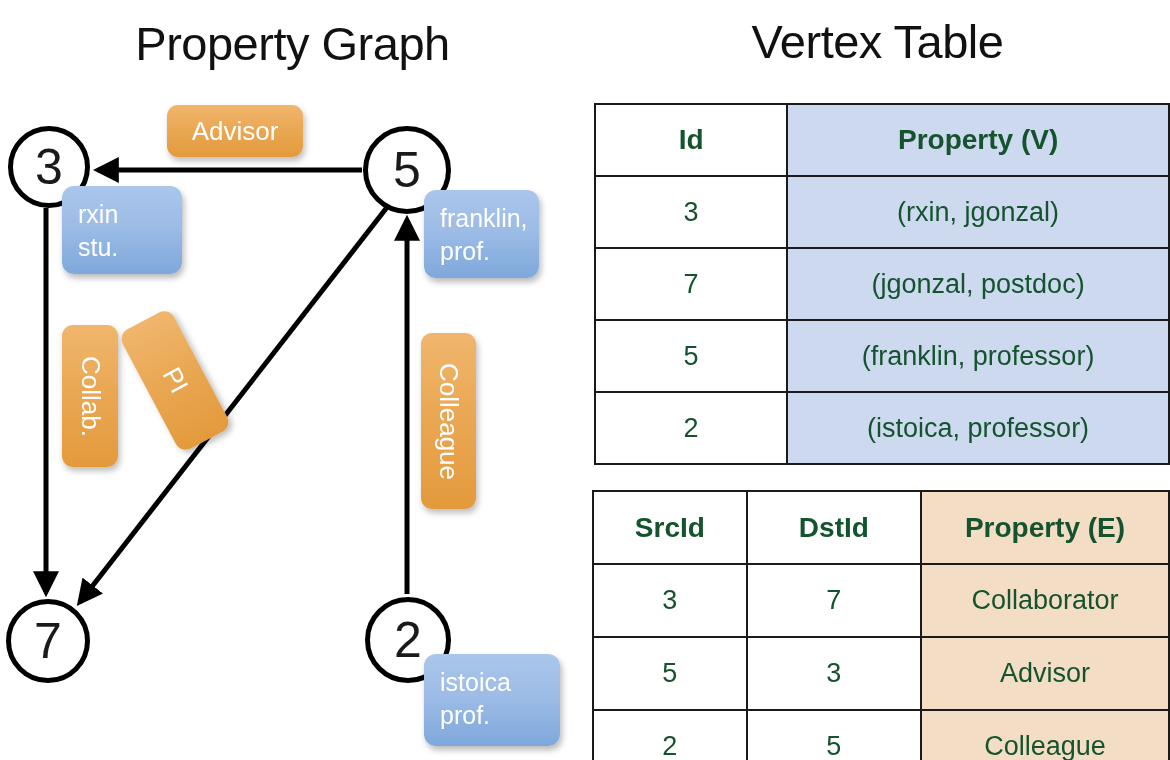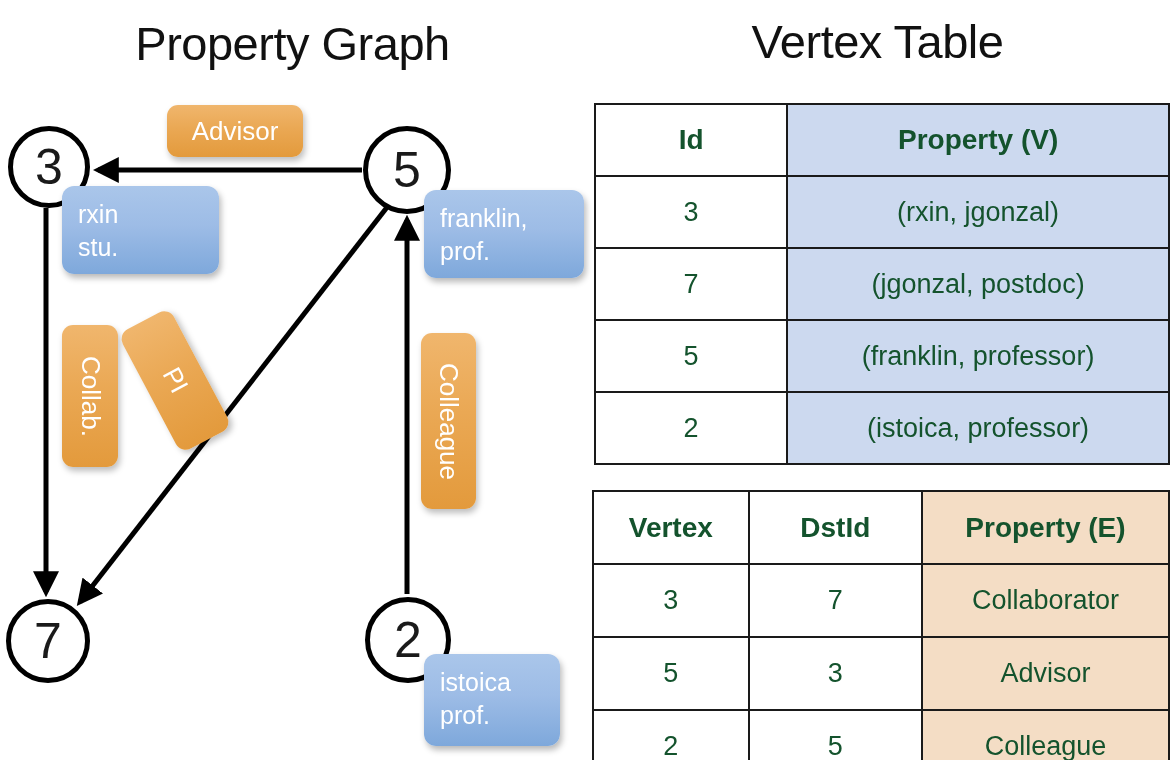--- a/index.html
+++ b/index.html
@@ -59,22 +59,22 @@
     background:linear-gradient(180deg,#aac6ea 0%, #9dbce6 45%, #7ea8db 100%);
     box-shadow:2px 4px 6px rgba(0,0,0,0.28);
     color:#ffffff;
     font-size:25px;
     line-height:1.32;
     padding:12px 14px 12px 16px;
     box-sizing:border-box;
     font-family:"Liberation Sans", sans-serif;
     font-weight:300;
   }
-  #prop-box-3{left:62px; top:186px; width:157px; height:88px;}
-  #prop-box-5{left:424px;top:190px; width:160px; height:88px;}
+  #prop-box-3{left:62px; top:186px; width:120px; height:88px;}
+  #prop-box-5{left:424px;top:190px; width:115px; height:88px;}
   #prop-box-7{left:60px; top:654px; width:142px; height:88px;}
   #prop-box-2{left:424px;top:654px; width:136px; height:92px;}
   .prop-box div{white-space:nowrap;}
 
   
   .badge{
     position:absolute;
     border-radius:11px;
     background:linear-gradient(180deg,#f0b66d 0%, #eaa854 45%, #e39a3c 100%);
     box-shadow:2px 4px 6px rgba(0,0,0,0.26);
@@ -214,21 +214,21 @@
         <td class="col-id">2</td>
         <td class="col-prop">(istoica, professor)</td>
       </tr>
     </tbody>
   </table>
 
 
   <table class="data-table" id="edge-table">
     <thead>
       <tr>
-        <th class="col-src">Vertex</th>
+        <th class="col-src">SrcId</th>
         <th class="col-dst">DstId</th>
         <th class="col-prop">Property (E)</th>
       </tr>
     </thead>
     <tbody>
       <tr>
         <td class="col-src">3</td>
         <td class="col-dst">7</td>
         <td class="col-prop">Collaborator</td>
       </tr>

